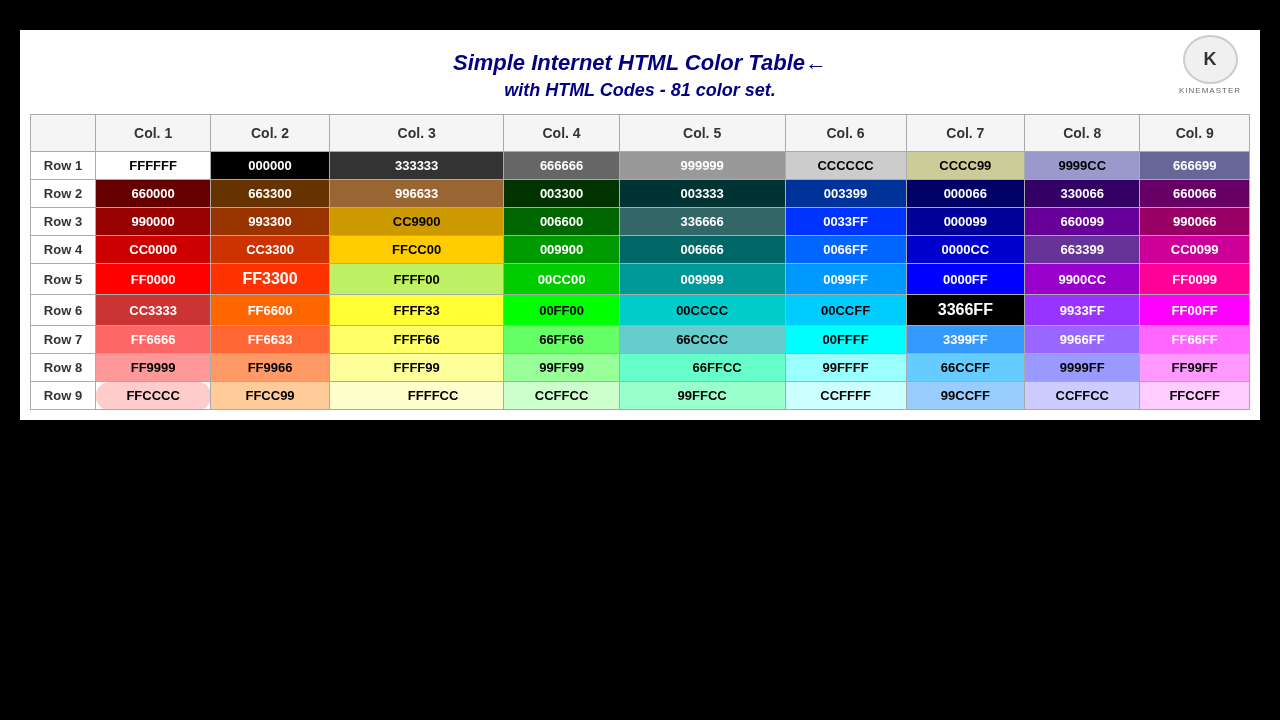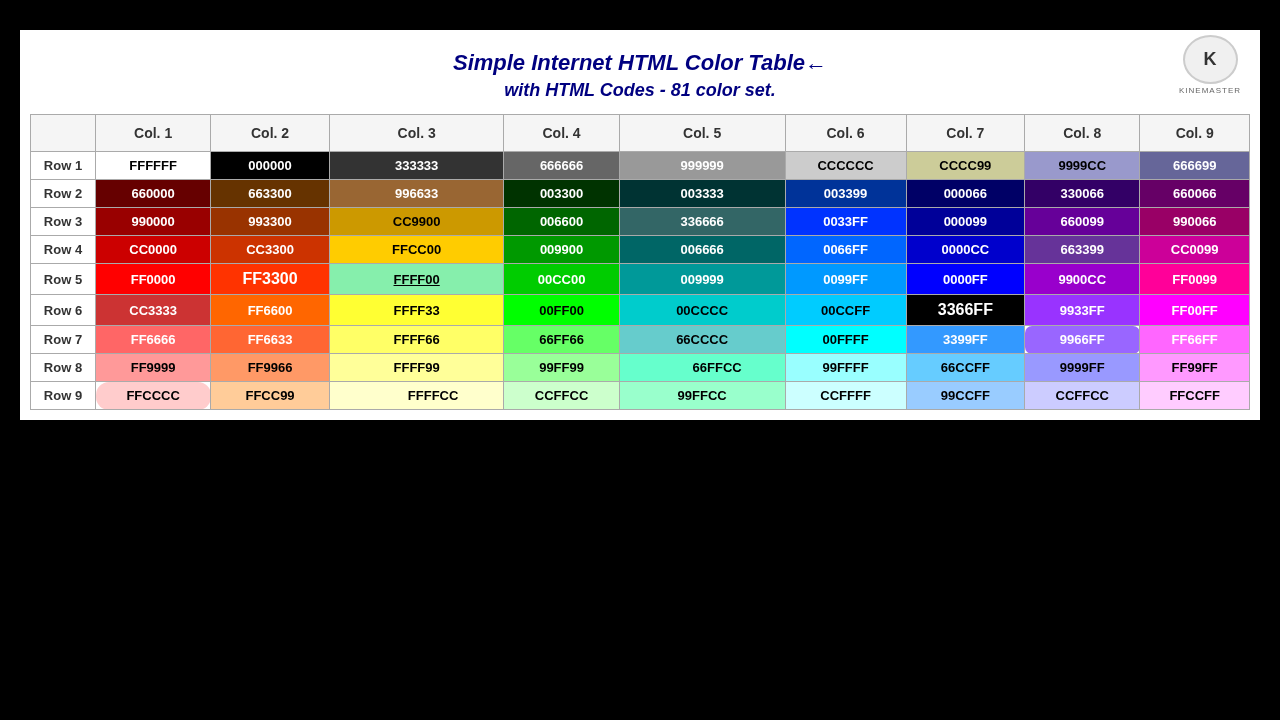--- a/index.html
+++ b/index.html
@@ -167,21 +167,21 @@
           <td style="background-color: rgb(0, 102, 102); color: rgb(255, 255, 255); font-weight: bold; font-size: 13px;">006666</td>
           <td style="background-color: rgb(0, 102, 255); color: rgb(255, 255, 255); font-weight: bold; font-size: 13px;">0066FF</td>
           <td style="background-color: rgb(0, 0, 204); color: rgb(255, 255, 255); font-weight: bold; font-size: 13px;">0000CC</td>
           <td style="background-color: rgb(102, 51, 153); color: rgb(255, 255, 255); font-weight: bold; font-size: 13px;">663399</td>
           <td style="background-color: rgb(204, 0, 153); color: rgb(255, 255, 255); font-weight: bold; font-size: 13px;">CC0099</td>
         </tr>
         <tr>
           <td class="row-label" style="font-weight: bold; margin-left: 12px;">Row 5</td>
           <td style="background-color: rgb(255, 0, 0); color: rgb(255, 255, 255); font-weight: bold; font-size: 13px;">FF0000</td>
           <td style="background-color: rgb(255, 51, 0); color: rgb(255, 255, 255); font-weight: bold; font-size: 16px;">FF3300</td>
-          <td style="background-color: #86efac; color: rgb(0, 0, 0); font-weight: bold; font-size: 13px; text-decoration: underline;">FFFF00</td>
+          <td style="background-color: #bef264; color: rgb(0, 0, 0); font-weight: bold; font-size: 13px;">FFFF00</td>
           <td style="background-color: rgb(0, 204, 0); color: rgb(255, 255, 255); font-weight: bold; font-size: 13px;">00CC00</td>
           <td style="background-color: rgb(0, 153, 153); color: rgb(255, 255, 255); font-weight: bold; font-size: 13px;">009999</td>
           <td style="background-color: rgb(0, 153, 255); color: rgb(255, 255, 255); font-weight: bold; font-size: 13px;">0099FF</td>
           <td style="background-color: rgb(0, 0, 255); color: rgb(255, 255, 255); font-weight: bold; font-size: 13px;">0000FF</td>
           <td style="background-color: rgb(153, 0, 204); color: rgb(255, 255, 255); font-weight: bold; font-size: 13px;">9900CC</td>
           <td style="background-color: rgb(255, 0, 153); color: rgb(255, 255, 255); font-weight: bold; font-size: 13px;">FF0099</td>
         </tr>
         <tr>
           <td class="row-label">Row 6</td>
           <td style="background-color: rgb(204, 51, 51); color: rgb(255, 255, 255); font-weight: bold; font-size: 13px;">CC3333</td>
@@ -196,21 +196,21 @@
         </tr>
         <tr>
           <td class="row-label">Row 7</td>
           <td style="background-color: rgb(255, 102, 102); color: rgb(255, 255, 255); font-weight: bold; font-size: 13px;">FF6666</td>
           <td style="background-color: rgb(255, 102, 51); color: rgb(255, 255, 255); font-weight: bold; font-size: 13px;">FF6633</td>
           <td style="background-color: rgb(255, 255, 102); color: rgb(0, 0, 0); font-weight: bold; font-size: 13px;">FFFF66</td>
           <td style="background-color: rgb(102, 255, 102); color: rgb(0, 0, 0); font-weight: bold; font-size: 13px;">66FF66</td>
           <td style="background-color: rgb(102, 204, 204); color: rgb(0, 0, 0); font-weight: bold; font-size: 13px;">66CCCC</td>
           <td style="background-color: rgb(0, 255, 255); color: rgb(0, 0, 0); font-weight: bold; font-size: 13px;">00FFFF</td>
           <td style="background-color: rgb(51, 153, 255); color: rgb(255, 255, 255); font-weight: bold; font-size: 13px;">3399FF</td>
-          <td style="background-color: rgb(153, 102, 255); color: rgb(255, 255, 255); font-weight: bold; font-size: 13px; border-radius: 7px;">9966FF</td>
+          <td style="background-color: rgb(153, 102, 255); color: rgb(255, 255, 255); font-weight: bold; font-size: 13px;">9966FF</td>
           <td style="background-color: rgb(255, 102, 255); color: rgb(255, 255, 255); font-weight: bold; font-size: 13px;">FF66FF</td>
         </tr>
         <tr>
           <td class="row-label">Row 8</td>
           <td style="background-color: rgb(255, 153, 153); color: rgb(0, 0, 0); font-weight: bold; font-size: 13px;">FF9999</td>
           <td style="background-color: rgb(255, 153, 102); color: rgb(0, 0, 0); font-weight: bold; font-size: 13px;">FF9966</td>
           <td style="background-color: rgb(255, 255, 153); color: rgb(0, 0, 0); font-weight: bold; font-size: 13px;">FFFF99</td>
           <td style="background-color: rgb(153, 255, 153); color: rgb(0, 0, 0); font-weight: bold; font-size: 13px;">99FF99</td>
           <td style="background-color: rgb(102, 255, 204); color: rgb(0, 0, 0); font-weight: bold; font-size: 13px; padding-left: 32px;">66FFCC</td>
           <td style="background-color: rgb(153, 255, 255); color: rgb(0, 0, 0); font-weight: bold; font-size: 13px;">99FFFF</td>

